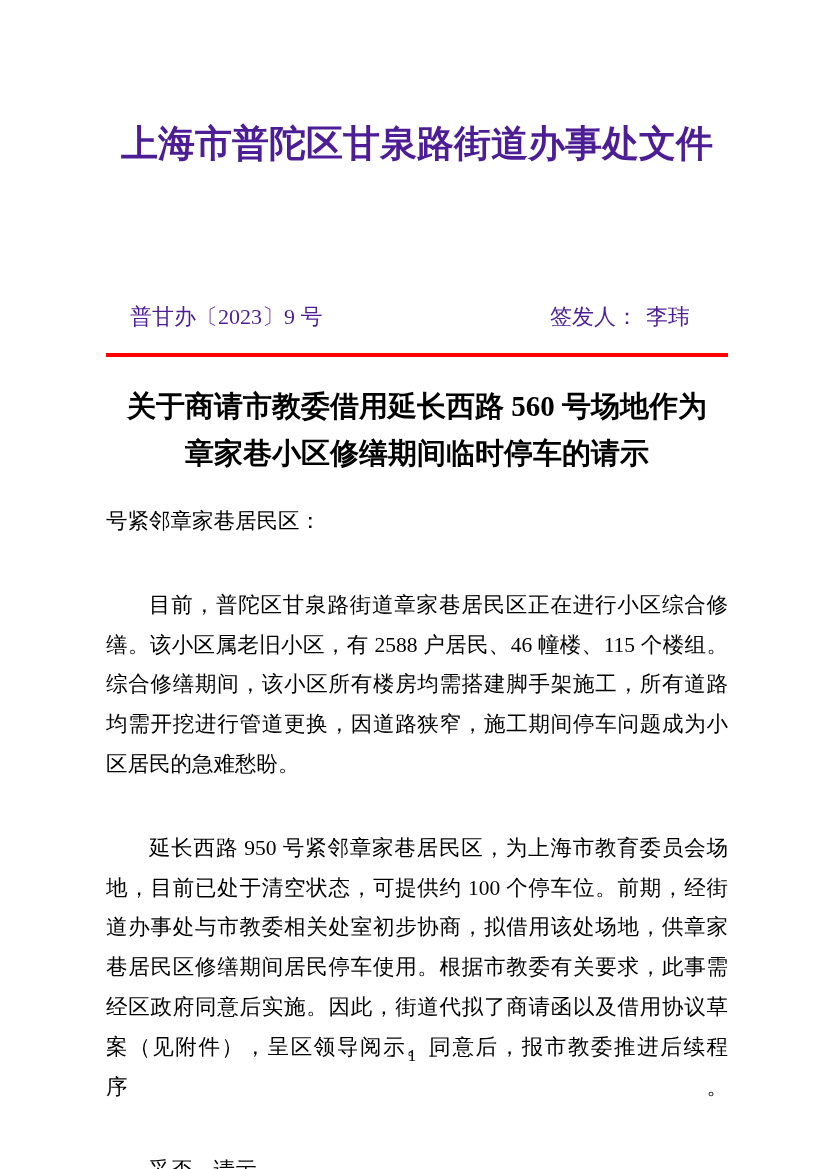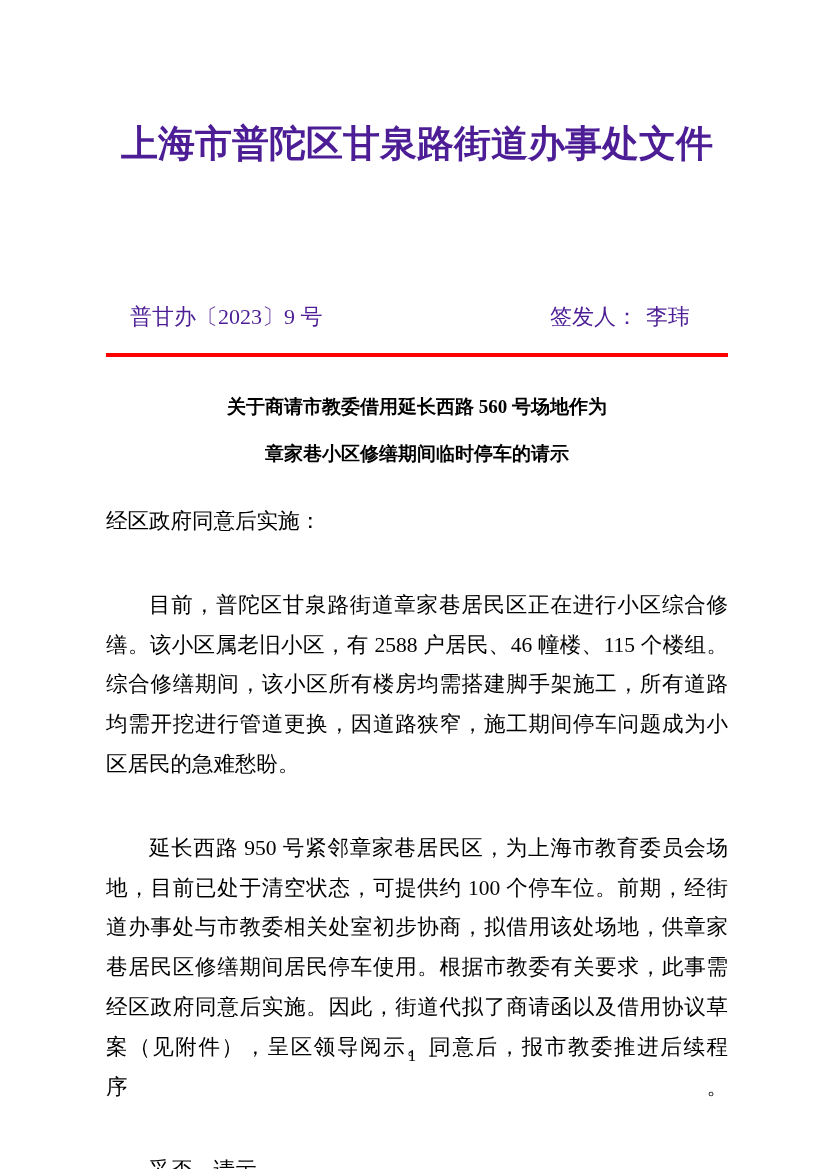--- a/index.html
+++ b/index.html
@@ -55,21 +55,21 @@
     background: #ff0000;
   }
   .doc-title {
     position: absolute;
     top: 383px;
     left: 86px;
     width: 662px;
     text-align: center;
     font-family: "Liberation Serif", "DejaVu Serif", serif;
     font-weight: bold;
-    font-size: 19px;
+    font-size: 29px;
     line-height: 47px;
     color: #000000;
     white-space: nowrap;
   }
   .body-text {
     position: absolute;
     top: 502px;
     left: 106px;
     width: 622px;
     font-family: "Liberation Serif", "DejaVu Serif", serif;
@@ -110,21 +110,21 @@
   </div>
 
   <div class="red-rule"></div>
 
   <div class="doc-title">
     <div>关于商请市教委借用延长西路 560 号场地作为</div>
     <div>章家巷小区修缮期间临时停车的请示</div>
   </div>
 
   <div class="body-text">
-    <div class="line">经区政府同意后实施：</div>
+    <div class="line">号紧邻章家巷居民区：</div>
     <div class="line fill indent">目前，普陀区甘泉路街道章家巷居民区正在进行小区综合修</div>
     <div class="line fill">缮。该小区属老旧小区，有 2588 户居民、46 幢楼、115 个楼组。</div>
     <div class="line fill">综合修缮期间，该小区所有楼房均需搭建脚手架施工，所有道路</div>
     <div class="line fill">均需开挖进行管道更换，因道路狭窄，施工期间停车问题成为小</div>
     <div class="line">区居民的急难愁盼。</div>
     <div class="line fill indent">延长西路 950 号紧邻章家巷居民区，为上海市教育委员会场</div>
     <div class="line fill">地，目前已处于清空状态，可提供约 100 个停车位。前期，经街</div>
     <div class="line fill">道办事处与市教委相关处室初步协商，拟借用该处场地，供章家</div>
     <div class="line fill">巷居民区修缮期间居民停车使用。根据市教委有关要求，此事需</div>
     <div class="line fill">经区政府同意后实施。因此，街道代拟了商请函以及借用协议草</div>

